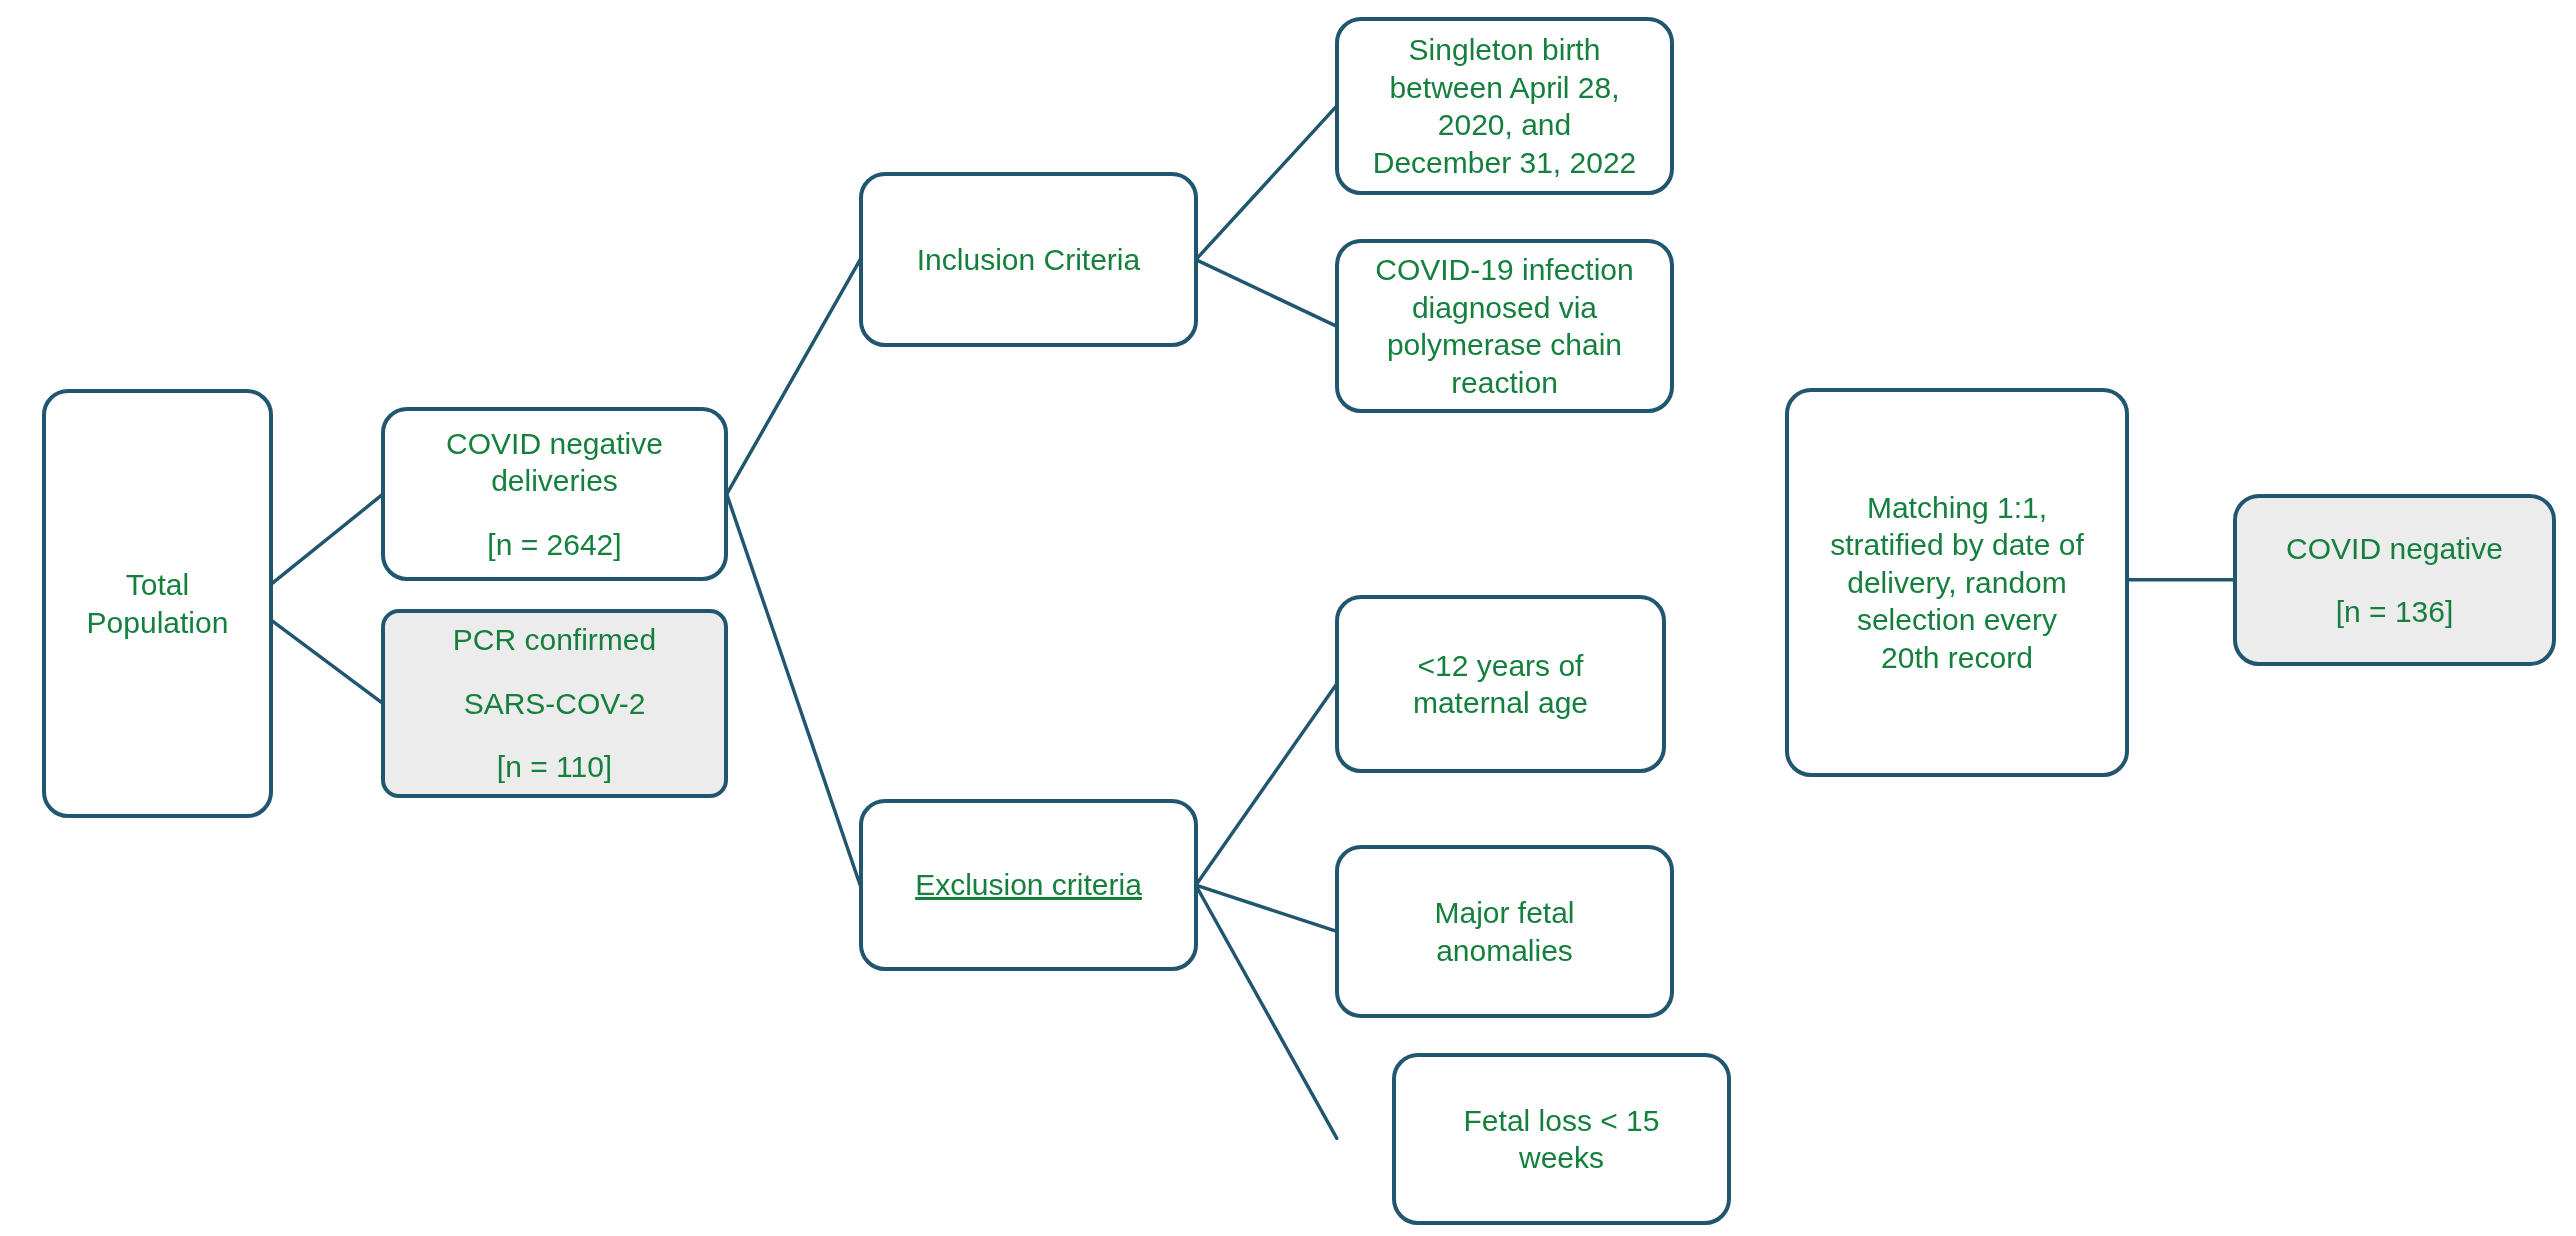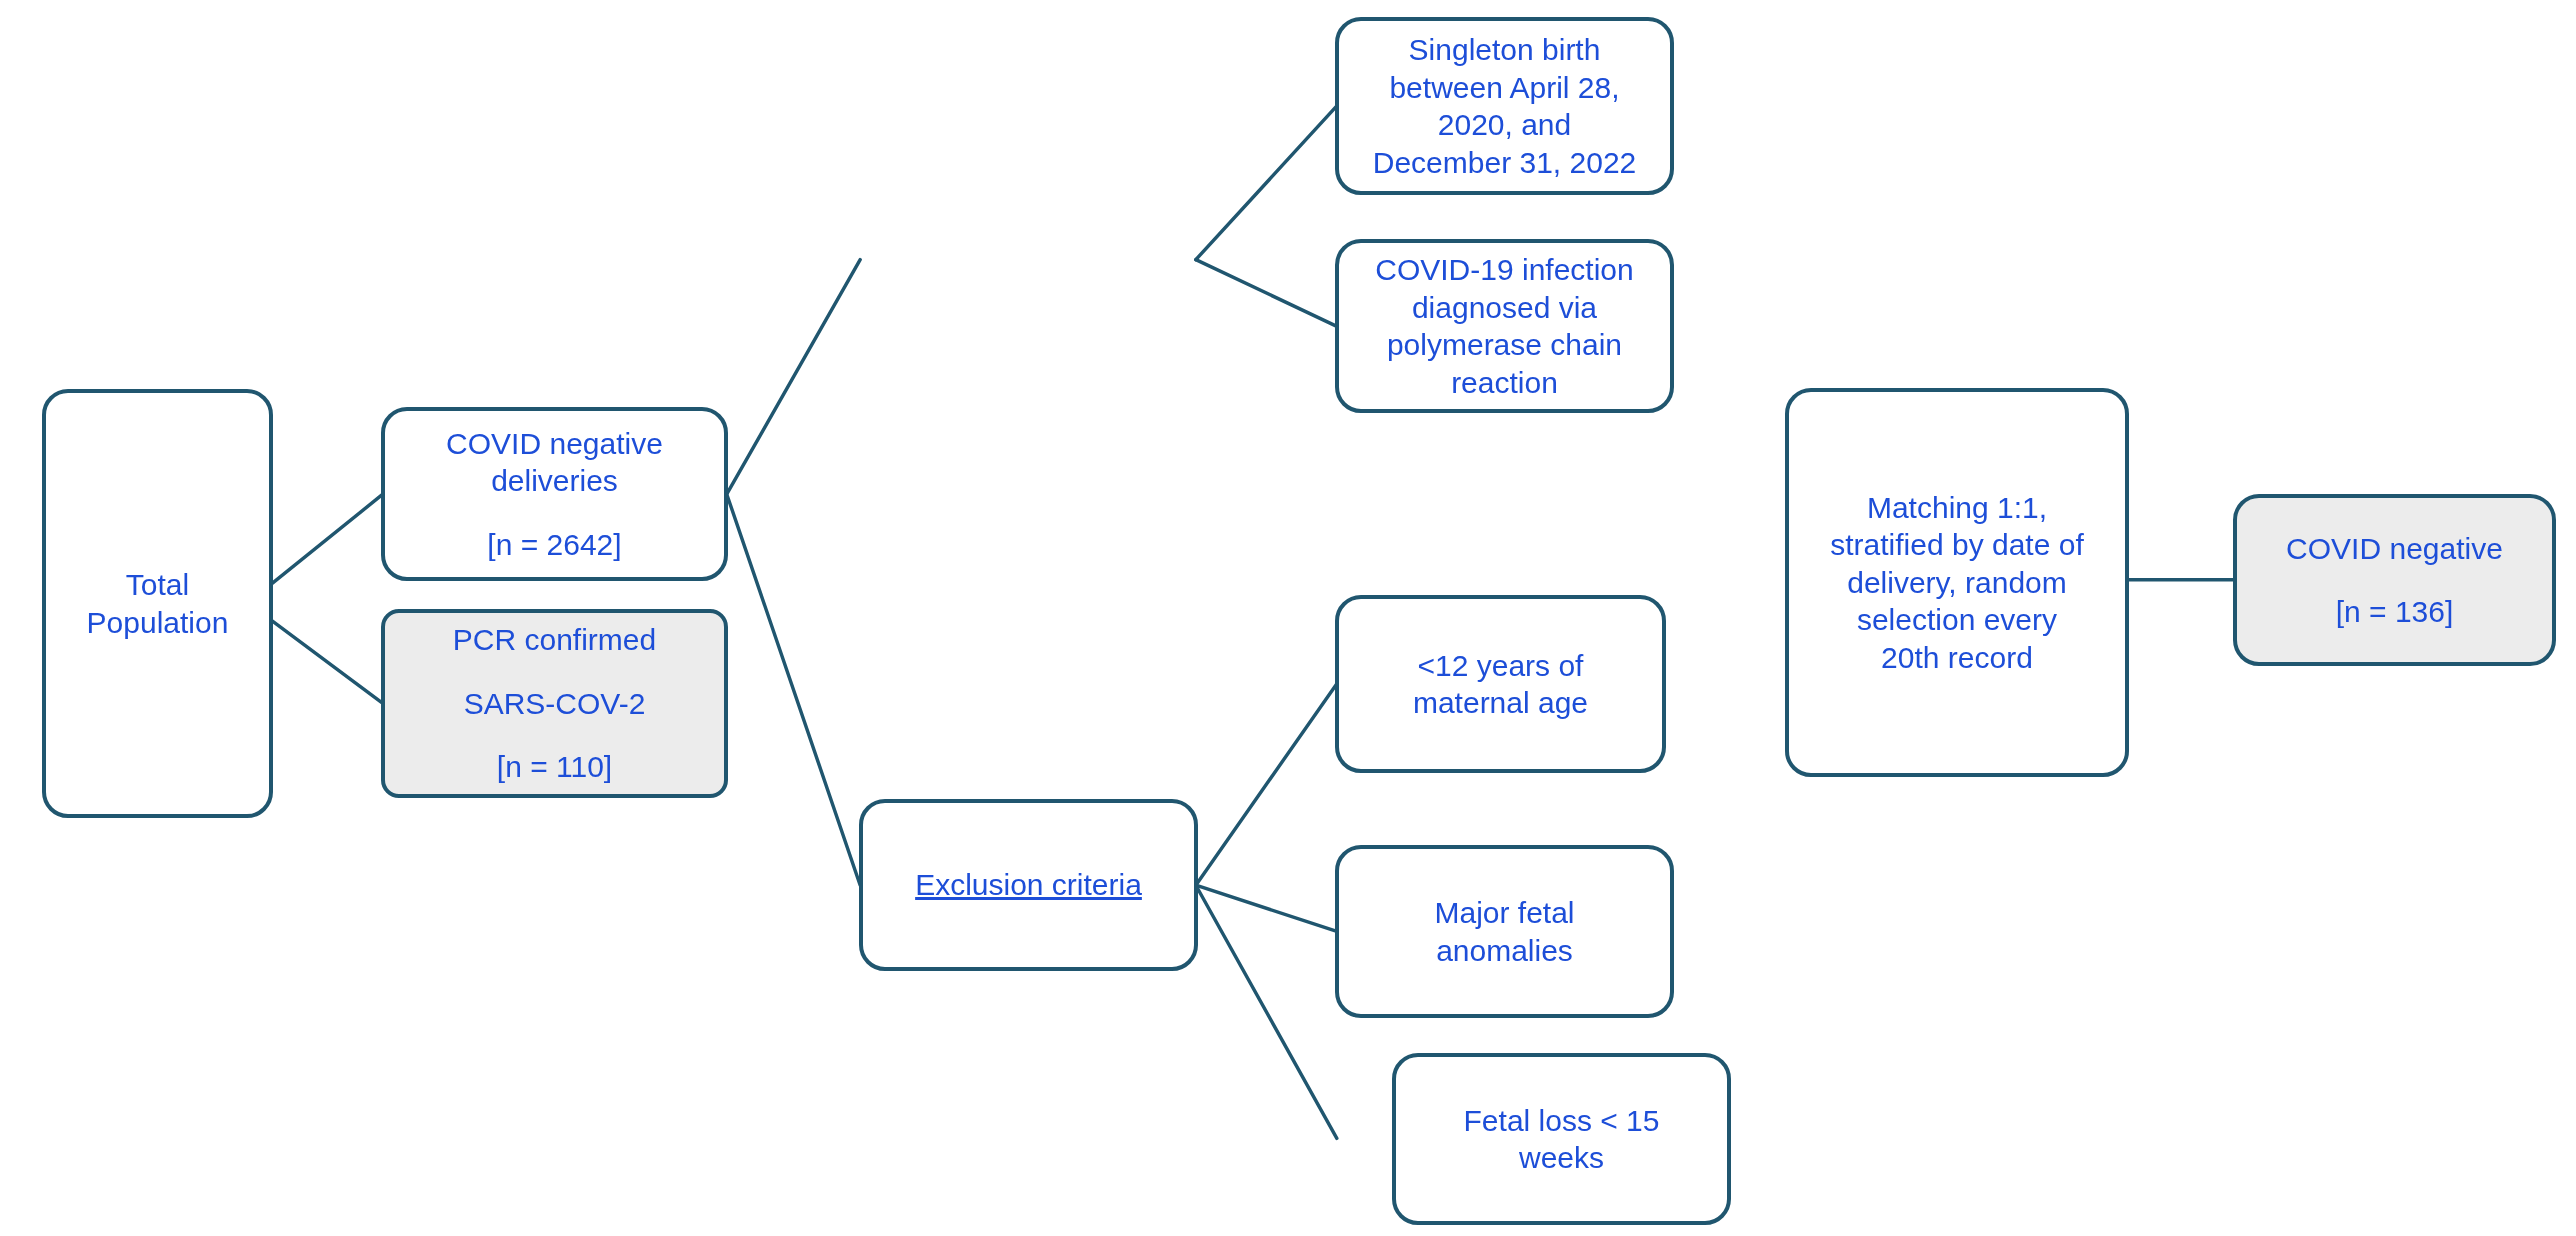--- a/index.html
+++ b/index.html
@@ -27,21 +27,21 @@
     position: absolute;
     box-sizing: border-box;
     border: 4.1px solid #20566F;
     border-radius: 26px;
     background: #ffffff;
     display: flex;
     flex-direction: column;
     align-items: center;
     justify-content: center;
     text-align: center;
-    color: #1d4ed8;
+    color: #15803d;
     font-size: 30px;
     line-height: 1.25;
     padding: 12.4px 15px;
     white-space: pre-line;
   }
   .node.gray {
     background: #ECECEC;
   }
   .node p {
     margin: 0;
@@ -65,20 +65,21 @@
       <line x1="1738" y1="1287" x2="1943" y2="1354" stroke="#20566F" stroke-width="5" stroke-linecap="round"></line>
       <line x1="1738" y1="1287" x2="1943" y2="1655" stroke="#20566F" stroke-width="5" stroke-linecap="round"></line>
       <line x1="3092" y1="843" x2="3247" y2="843" stroke="#20566F" stroke-width="5" stroke-linecap="round"></line>
     </svg>
 
   <div class="node" style="left: 18px; top: 389px; width: 231px; height: 429px; margin-left: 24px;"><p>Total
 Population</p></div>
   <div class="node" style="left: 381px; top: 407px; width: 347px; height: 174px;"><p>COVID negative
 deliveries</p><p>[n = 2642]</p></div>
   <div class="node gray" style="left: 381px; top: 609px; width: 347px; height: 189px; border-radius: 18px;"><p>PCR confirmed</p><p>SARS-COV-2</p><p>[n = 110]</p></div>
+  <div class="node" style="left: 859px; top: 172px; width: 339px; height: 175px;"><p>Inclusion Criteria</p></div>
   <div class="node" style="left: 1335px; top: 17px; width: 339px; height: 178px;"><p>Singleton birth
 between April 28,
 2020, and
 December 31, 2022</p></div>
   <div class="node" style="left: 1335px; top: 239px; width: 339px; height: 174px;"><p>COVID-19 infection
 diagnosed via
 polymerase chain
 reaction</p></div>
   <div class="node" style="left: 859px; top: 799px; width: 339px; height: 172px; text-decoration: underline;"><p>Exclusion criteria</p></div>
   <div class="node" style="left: 1335px; top: 595px; width: 331px; height: 178px;"><p>&lt;12 years of

